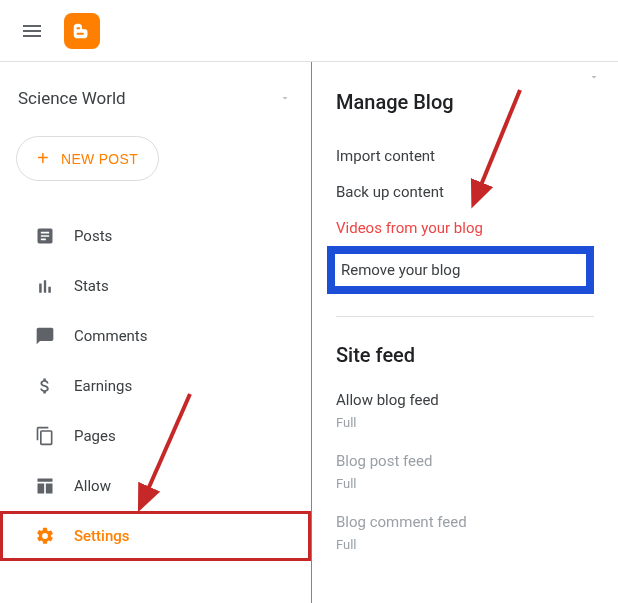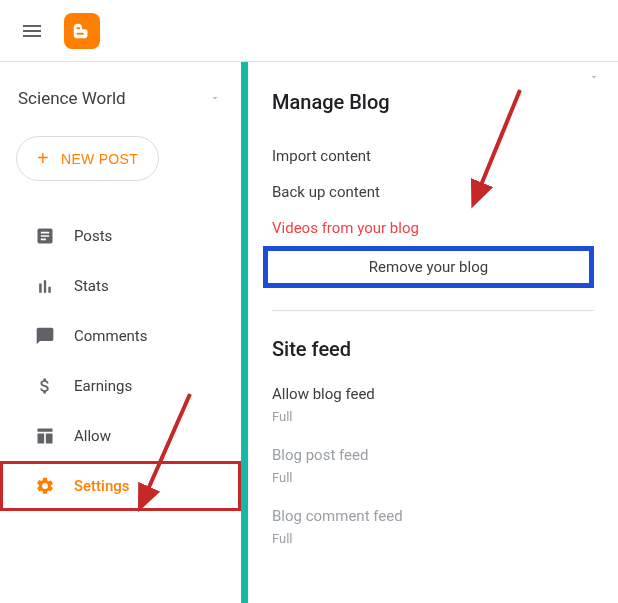--- a/index.html
+++ b/index.html
@@ -1,37 +1,37 @@
 <!DOCTYPE html>
 <html><head>
   <meta charset="utf-8">
   <style>
     * { margin: 0; padding: 0; box-sizing: border-box; }
     body { font-family: 'Roboto', Arial, sans-serif; background: #fff; width: 618px; height: 603px; overflow: hidden; }
     .topbar { height: 62px; display: flex; align-items: center; padding: 0 20px; border-bottom: 1px solid #e0e0e0; }
     .hamburger { width: 24px; height: 24px; cursor: pointer; margin-right: 20px; }
     .logo { width: 36px; height: 36px; background: #ff8000; border-radius: 8px; display: flex; align-items: center; justify-content: center; }
     .container { display: flex; height: calc(603px - 62px); }
-    .sidebar { width: 248px; border-right: 7px solid #14b8a6; padding-top: 18px; }
+    .sidebar { width: 312px; border-right: 1px solid #14b8a6; padding-top: 18px; }
     .blog-selector { display: flex; align-items: center; justify-content: space-between; padding: 8px 20px 20px 18px; cursor: pointer; }
     .blog-name { font-size: 17px; color: #3c4043; }
     .dropdown-arrow { color: #bbb; }
     .new-post-btn { margin: 8px 0 30px 16px; padding: 10px 20px; border: 1px solid #dadce0; border-radius: 24px; background: #fff; display: inline-flex; align-items: center; gap: 12px; cursor: pointer; font-size: 14px; font-weight: 500; color: #ff8000; letter-spacing: 0.3px; }
     .new-post-btn .plus { color: #ff8000; font-size: 20px; font-weight: 400; }
     .nav-list { list-style: none; }
     .nav-item { display: flex; align-items: center; padding: 14px 0 14px 34px; cursor: pointer; color: #3c4043; font-size: 15px; }
     .nav-item .nav-icon { width: 22px; height: 22px; margin-right: 18px; display: flex; align-items: center; justify-content: center; color: #5f6368; }
     .nav-item.highlighted { border: 3px solid #c62828; padding: 11px 0 11px 31px; }
     .nav-item.highlighted .nav-icon { color: #ff8000; }
     .nav-item.highlighted .nav-label { color: #ff8000; font-weight: 500; }
     .main { flex: 1; padding: 28px 24px 0 24px; position: relative; overflow: hidden; }
     .section-title { font-size: 20px; font-weight: 500; color: #202124; margin-bottom: 24px; }
     .option-link { display: block; font-size: 15px; color: #3c4043; padding: 9px 0; cursor: pointer; }
     .option-link.teal { color: #ef4444; }
-    .option-link.highlighted { border: 5px solid #1d4ed8; padding: 7px 6px; margin-left: -9px; text-align: center; }
+    .option-link.highlighted { border: 8px solid #1d4ed8; padding: 7px 6px; margin-left: -9px; }
     .divider { border: none; border-top: 1px solid #e0e0e0; margin: 22px 0 26px 0; }
     .feed-item { margin-bottom: 22px; }
     .feed-label { font-size: 15px; color: #3c4043; margin-bottom: 6px; }
     .feed-label.muted { color: #9aa0a6; }
     .feed-value { font-size: 13px; color: #9aa0a6; }
     .main-caret { position: absolute; top: 6px; right: 18px; color: #bbb; }
     .arrow-annotation { position: absolute; pointer-events: none; }
     .arrow-1 { left: 465px; top: 80px; }
     .arrow-2 { left: 130px; top: 384px; }
   </style>
@@ -96,20 +96,28 @@
         <span class="nav-icon">
             <svg width="20" height="20" viewBox="0 0 24 24">
               <path fill="currentColor" d="M11.8 10.9c-2.27-.59-3-1.2-3-2.15 0-1.09 1.01-1.85 2.7-1.85 1.78 0 2.44.85 2.5 2.1h2.21c-.07-1.72-1.12-3.3-3.21-3.81V3h-3v2.16c-1.94.42-3.5 1.68-3.5 3.61 0 2.31 1.91 3.46 4.7 4.13 2.5.6 3 1.48 3 2.41 0 .69-.49 1.79-2.7 1.79-2.06 0-2.87-.92-2.98-2.1H6.32c.12 2.19 1.76 3.42 3.68 3.83V21h3v-2.15c1.95-.37 3.5-1.5 3.5-3.55 0-2.84-2.43-3.81-4.7-4.4z"></path>
             </svg>
           </span>
         <span class="nav-label">Earnings</span>
       </li>
       <li class="nav-item">
         <span class="nav-icon">
             <svg width="20" height="20" viewBox="0 0 24 24">
+              <path fill="currentColor" d="M16 1H4a2 2 0 0 0-2 2v14h2V3h12V1zm3 4H8a2 2 0 0 0-2 2v14a2 2 0 0 0 2 2h11a2 2 0 0 0 2-2V7a2 2 0 0 0-2-2zm0 16H8V7h11v14z"></path>
+            </svg>
+          </span>
+        <span class="nav-label">Pages</span>
+      </li>
+      <li class="nav-item">
+        <span class="nav-icon">
+            <svg width="20" height="20" viewBox="0 0 24 24">
               <path fill="currentColor" d="M3 3h18v4H3zM3 9h8v12H3zm10 0h8v12h-8z"></path>
             </svg>
           </span>
         <span class="nav-label">Allow</span>
       </li>
       <li class="nav-item highlighted">
         <span class="nav-icon">
             <svg width="20" height="20" viewBox="0 0 24 24">
               <path fill="currentColor" d="M19.14 12.94a7.07 7.07 0 0 0 0-1.88l2.03-1.58a.5.5 0 0 0 .12-.64l-1.92-3.32a.5.5 0 0 0-.61-.22l-2.39.96a7.03 7.03 0 0 0-1.62-.94l-.36-2.54A.5.5 0 0 0 13.9 2h-3.8a.5.5 0 0 0-.49.42l-.36 2.54c-.58.24-1.12.56-1.62.94l-2.39-.96a.5.5 0 0 0-.61.22L2.71 8.48a.5.5 0 0 0 .12.64l2.03 1.58a7.07 7.07 0 0 0 0 1.88l-2.03 1.58a.5.5 0 0 0-.12.64l1.92 3.32c.14.24.43.34.61.22l2.39-.96c.5.38 1.04.7 1.62.94l.36 2.54c.04.24.25.42.49.42h3.8c.24 0 .45-.18.49-.42l.36-2.54c.58-.24 1.12-.56 1.62-.94l2.39.96c.24.1.5 0 .61-.22l1.92-3.32a.5.5 0 0 0-.12-.64l-2.03-1.58zM12 15.5A3.5 3.5 0 1 1 12 8.5a3.5 3.5 0 0 1 0 7z"></path>
             </svg>

